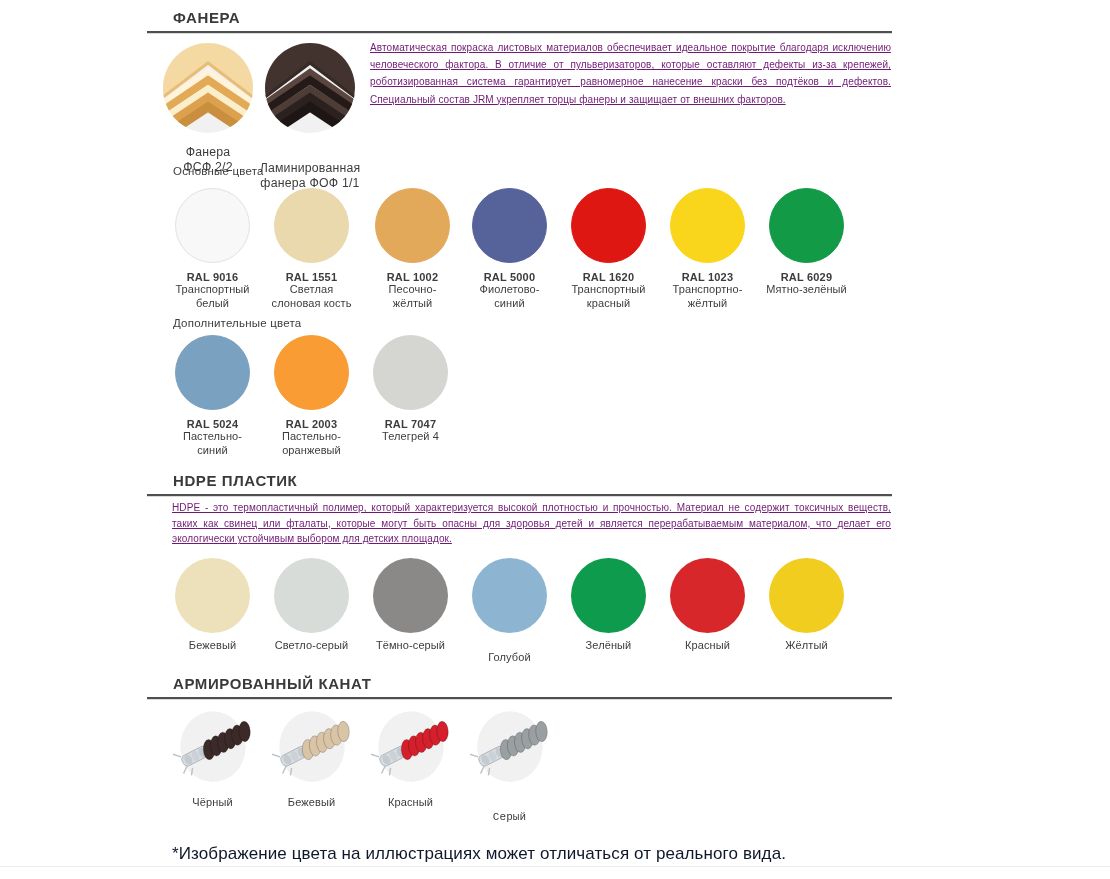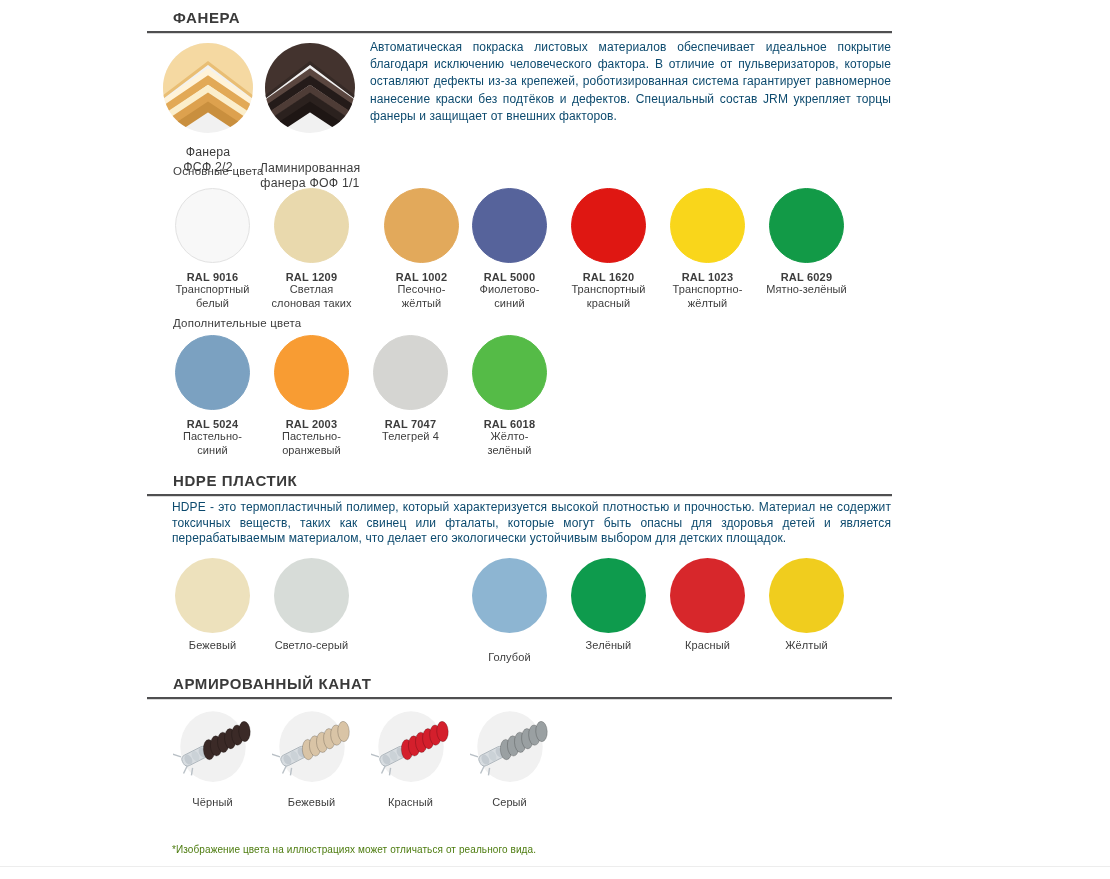--- a/index.html
+++ b/index.html
@@ -3,30 +3,30 @@
 <meta charset="utf-8">
 <style>
   html,body{margin:0;padding:0;background:#fff;}
   #canvas{
     position:relative;width:1110px;height:879px;background:#ffffff;overflow:hidden;
     font-family:"Liberation Sans","DejaVu Sans",sans-serif;color:#3d3d3d;
   }
   .abs{position:absolute;}
   .sec-title{font-size:15px;font-weight:bold;letter-spacing:.6px;color:#3a3a3a;white-space:nowrap;}
   .rule{position:absolute;left:147px;width:745px;height:2px;background:#4f4f51;border-bottom:1px solid #d9d9d9;}
-  .para{font-size:12px;line-height:17.2px;color:#0c4a6e;text-align:justify;letter-spacing:.1px;}
+  .para{font-size:10px;line-height:17.2px;color:#701a75;text-align:justify;letter-spacing:.1px;text-decoration:underline;}
   .sub-head{font-size:11.5px;color:#3c3c3c;letter-spacing:.2px;}
   .cell{position:absolute;width:99px;text-align:center;}
   .circ{width:75px;height:75px;border-radius:50%;margin:0 auto;border:1px solid transparent;box-sizing:border-box;}
   .circ-sm{width:75px;height:75px;border-radius:50%;margin:0 auto;border:1px solid transparent;box-sizing:border-box;}
   .ral-code{font-size:11px;font-weight:bold;color:#3c3c3c;margin-top:8px;letter-spacing:.2px;}
   .ral-name{font-size:11px;color:#3c3c3c;line-height:13.5px;letter-spacing:.1px;}
   .plain-name{font-size:11px;color:#3c3c3c;letter-spacing:.1px;}
   .fig-label{font-size:12.3px;color:#3c3c3c;line-height:15px;letter-spacing:.2px;}
-  .footnote{font-size:10px;color:#4d7c0f;letter-spacing:.1px;}
+  .footnote{font-size:17px;color:#0f172a;letter-spacing:.1px;}
   .pagemark{position:absolute;left:0;top:866px;width:1110px;height:1px;background:#ededed;}
   svg{display:block;margin:0 auto;}
 </style>
 </head>
 <body>
 
 <div id="canvas">
 
   <div class="abs sec-title" style="left:173px;top:9px;">ФАНЕРА</div>
   <div class="rule" style="top:31px;"></div>
@@ -86,27 +86,27 @@
   <div class="cell" style="left:163px;top:188px;">
     <div class="circ" style="background-color: rgb(248, 248, 248); border-color: rgb(226, 226, 226);"></div>
     <div class="ral-code">RAL 9016</div>
     <div class="ral-name">
       <div>Транспортный</div>
         <div>белый</div>
     </div>
   </div>
   <div class="cell" style="left:262px;top:188px;">
     <div class="circ" style="background-color: rgb(233, 217, 173); border-color: rgb(233, 217, 173);"></div>
-    <div class="ral-code">RAL 1209</div>
+    <div class="ral-code">RAL 1551</div>
     <div class="ral-name">
       <div>Светлая</div>
-        <div>слоновая таких</div>
-    </div>
-  </div>
-  <div class="cell" style="left:372px;top:188px;">
+        <div>слоновая кость</div>
+    </div>
+  </div>
+  <div class="cell" style="left:363px;top:188px;">
     <div class="circ" style="background-color: rgb(226, 169, 91); border-color: rgb(226, 169, 91);"></div>
     <div class="ral-code">RAL 1002</div>
     <div class="ral-name">
       <div>Песочно-</div>
         <div>жёлтый</div>
     </div>
   </div>
   <div class="cell" style="left:460px;top:188px;">
     <div class="circ" style="background-color: rgb(86, 99, 155); border-color: rgb(86, 99, 155);"></div>
     <div class="ral-code">RAL 5000</div>
@@ -159,41 +159,37 @@
     </div>
   </div>
   <div class="cell" style="left:361px;top:335px;">
     <div class="circ" style="background-color: rgb(213, 213, 210); border-color: rgb(213, 213, 210);"></div>
     <div class="ral-code">RAL 7047</div>
     <div class="ral-name">
       <div>Телегрей 4</div>
         <div></div>
     </div>
   </div>
-  <div class="cell" style="left:460px;top:335px;">
-    <div class="circ" style="background-color: rgb(85, 187, 71); border-color: rgb(85, 187, 71);"></div>
-    <div class="ral-code">RAL 6018</div>
-    <div class="ral-name">
-      <div>Жёлто-</div>
-        <div>зелёный</div>
-    </div>
-  </div>
 
   <div class="abs sec-title" style="left:173px;top:472px;">HDPE ПЛАСТИК</div>
   <div class="rule" style="top:494px;"></div>
   <div class="abs para" style="left:172px;top:500px;width:719px;line-height:15.6px;">HDPE - это термопластичный полимер, который характеризуется высокой плотностью и прочностью. Материал не содержит токсичных веществ, таких как свинец или фталаты, которые могут быть опасны для здоровья детей и является перерабатываемым материалом, что делает его экологически устойчивым выбором для детских площадок.</div>
 
   <div class="cell" style="left:163px;top:558px;">
     <div class="circ-sm" style="background-color: rgb(237, 225, 188);"></div>
     <div class="plain-name" style="margin-top:6px;">Бежевый</div>
   </div>
   <div class="cell" style="left:262px;top:558px;">
     <div class="circ-sm" style="background-color: rgb(215, 220, 216);"></div>
     <div class="plain-name" style="margin-top:6px;">Светло-серый</div>
   </div>
+  <div class="cell" style="left:361px;top:558px;">
+    <div class="circ-sm" style="background-color: rgb(139, 137, 135);"></div>
+    <div class="plain-name" style="margin-top:6px;">Тёмно-серый</div>
+  </div>
   <div class="cell" style="left:460px;top:558px;">
     <div class="circ-sm" style="background-color: rgb(141, 181, 210);"></div>
     <div class="plain-name" style="margin-top:18px;">Голубой</div>
   </div>
   <div class="cell" style="left:559px;top:558px;">
     <div class="circ-sm" style="background-color: rgb(14, 155, 77);"></div>
     <div class="plain-name" style="margin-top:6px;">Зелёный</div>
   </div>
   <div class="cell" style="left:658px;top:558px;">
     <div class="circ-sm" style="background-color: rgb(215, 39, 43);"></div>
@@ -282,20 +278,20 @@
         <g stroke="rgba(0,0,0,0.28)" stroke-width="0.8" fill="currentColor">
           <ellipse cx="40" cy="47" rx="6.5" ry="11.5" transform="rotate(24 40 47)"></ellipse>
           <ellipse cx="49" cy="47" rx="6.5" ry="11.5" transform="rotate(24 49 47)"></ellipse>
           <ellipse cx="58" cy="47" rx="6.5" ry="11.5" transform="rotate(24 58 47)"></ellipse>
           <ellipse cx="67" cy="47" rx="6.5" ry="11.5" transform="rotate(24 67 47)"></ellipse>
           <ellipse cx="76" cy="47" rx="6.5" ry="11.5" transform="rotate(24 76 47)"></ellipse>
           <ellipse cx="85" cy="47" rx="6.5" ry="11.5" transform="rotate(24 85 47)"></ellipse>
         </g>
       </g>
     </svg>
-    <div class="plain-name" style="margin-top:6px;">Серый</div>
+    <div class="plain-name" style="margin-top:21px;font-family:Liberation Mono, monospace;">Серый</div>
   </div>
 
 
   <div class="abs footnote" style="left:172px;top:844px;">*Изображение цвета на иллюстрациях может отличаться от реального вида.</div>
 
   <div class="pagemark"></div>
 </div>
 
 </body></html>

